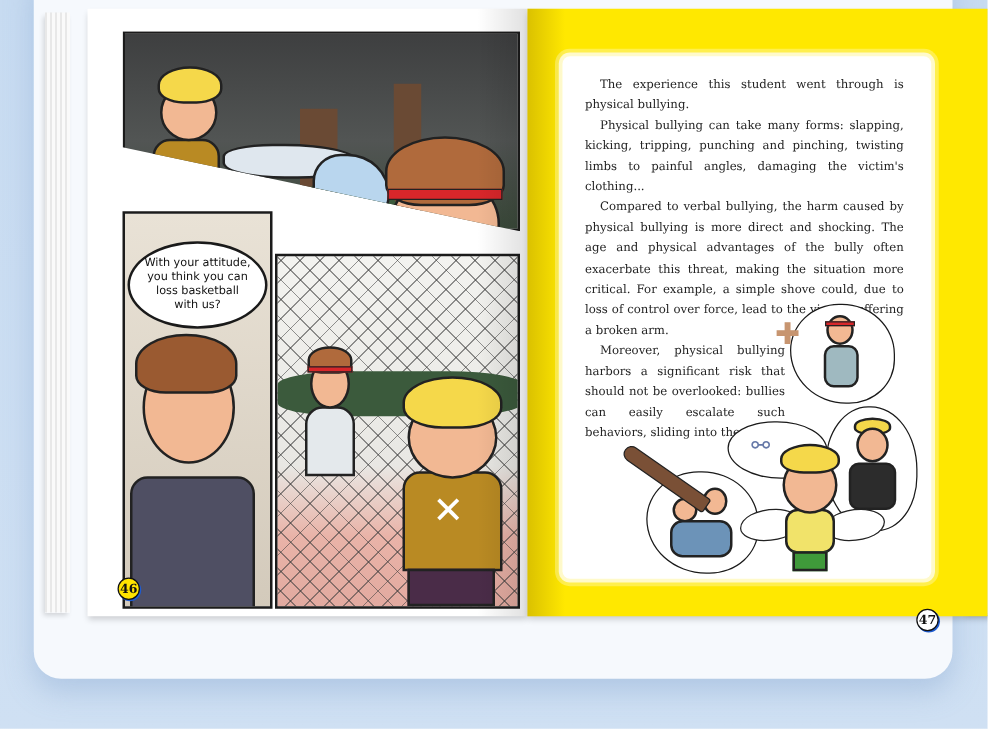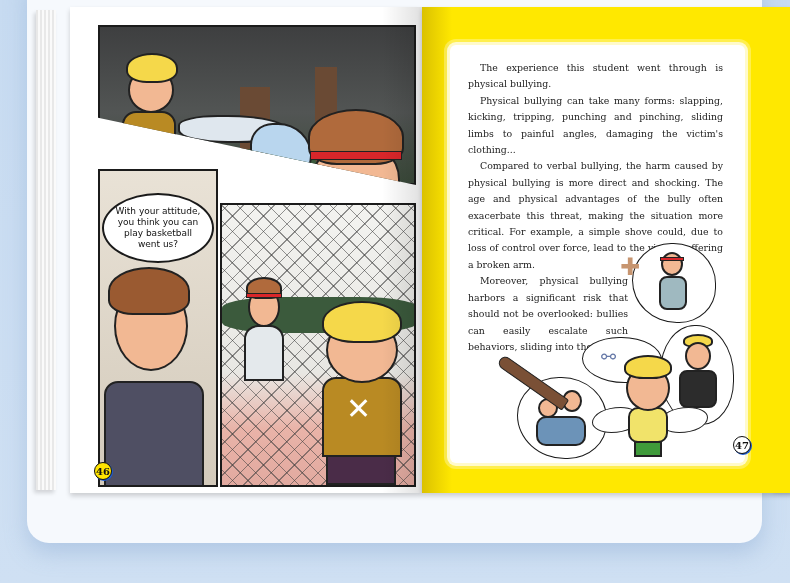--- a/index.html
+++ b/index.html
@@ -83,21 +83,21 @@
     border-radius: 40% 60% 50% 50%;
   }
   .page-num {
     position: absolute; width: 18px; height: 18px; border-radius: 50%;
     display: flex; align-items: center; justify-content: center;
     font-family: "DejaVu Serif", serif; font-size: 10px; font-weight: bold; color: #111;
     border: 1.5px solid #111;
     box-shadow: 1px 1px 0 #1e5bd0;
   }
   .pn-left { left: 24px; top: 455px; background: #ffe400; }
-  .pn-right { left: 311px; top: 429px; background: #fff; }
+  .pn-right { left: 311px; top: 480px; background: #fff; }
   
   .paint {
     position: absolute; left: 28px; top: 38px; width: 295px; height: 418px;
     background: #ffffff;
     border-radius: 6px;
     box-shadow: 0 0 0 3px rgba(255,255,255,0.7), 0 0 0 6px rgba(255,255,255,0.3);
   }
   .text-block {
     position: absolute; left: 46px; top: 53px; width: 255px;
     font-family: "DejaVu Serif", serif; font-size: 9.4px; line-height: 16.4px;
@@ -145,21 +145,21 @@
       <div class="char-head" style="left:212px; top:112px; width:88px; height:80px;"></div>
       <div class="hair-brown" style="left:208px; top:82px; width:96px; height:56px;"></div>
       <div class="headband" style="left:210px; top:124px; width:92px; height:9px;"></div>
     </div>
 
     <div class="panel p2">
       <div class="shirt" style="left:4px; top:210px; width:100px; height:110px; background:#4f4f63;"></div>
       <div class="char-head" style="left:14px; top:110px; width:74px; height:90px;"></div>
       <div class="hair-brown" style="left:8px; top:96px; width:82px; height:48px; background:#9a5a31;"></div>
       <div class="bubble" style="left:2px; top:22px; width:112px; height:70px; font-size:9px;">
-        <span>With your attitude, you think you can play basketball went us?</span>
+        <span>With your attitude, you think you can loss basketball with us?</span>
       </div>
     </div>
 
     <div class="panel p3">
       <div class="bush" style="left:0px; top:92px; width:196px; height:36px; border-radius:30%;"></div>
       <div class="shirt" style="left:22px; top:120px; width:40px; height:56px; background:#e4e9ec;"></div>
       <div class="char-head" style="left:26px; top:82px; width:32px; height:40px;"></div>
       <div class="hair-brown" style="left:24px; top:72px; width:36px; height:22px;"></div>
       <div class="headband" style="left:24px; top:88px; width:36px; height:5px;"></div>
       <div class="shirt" style="left:100px; top:172px; width:80px; height:80px; background:#b98a23;">
@@ -172,21 +172,21 @@
 
 
     <div class="page-num pn-left">46</div>
   </div>
 
   <div class="page-right">
     <div class="paint"></div>
 
     <div class="text-block">
       <p>The experience this student went through is physical bullying.</p>
-      <p>Physical bullying can take many forms: slapping, kicking, tripping, punching and pinching, sliding limbs to painful angles, damaging the victim's clothing...</p>
+      <p>Physical bullying can take many forms: slapping, kicking, tripping, punching and pinching, twisting limbs to painful angles, damaging the victim's clothing...</p>
       <p>Compared to verbal bullying, the harm caused by physical bullying is more direct and shocking. The age and physical advantages of the bully often exacerbate this threat, making the situation more critical. For example, a simple shove could, due to loss of control over force, lead to the victim suffering a broken arm.</p>
       <p class="text-narrow">Moreover, physical bullying harbors a significant risk that should not be overlooked: bullies can easily escalate such behaviors, sliding into the abyss</p>
     </div>
 
     <div class="thought" style="left:210px; top:236px; width:84px; height:80px;">
       <div class="char-head" style="left:28px; top:8px; width:22px; height:24px;"></div>
       <div class="headband" style="left:27px; top:13px; width:24px; height:4px;"></div>
       <div class="shirt" style="left:26px; top:32px; width:28px; height:34px; background:#9fb9c0; border-radius:8px;"></div>
     </div>
     <span class="bandage" style="left:198px; top:246px;">✚</span>

